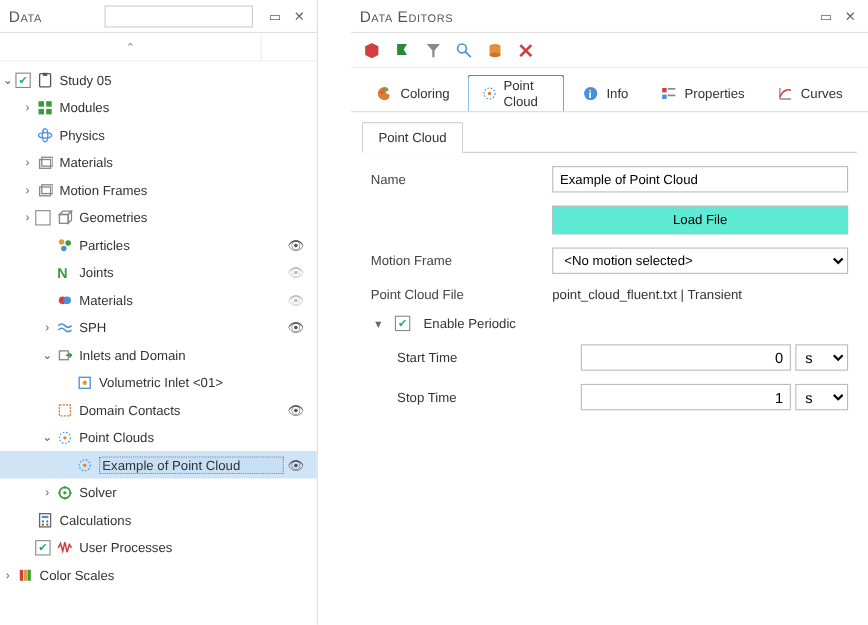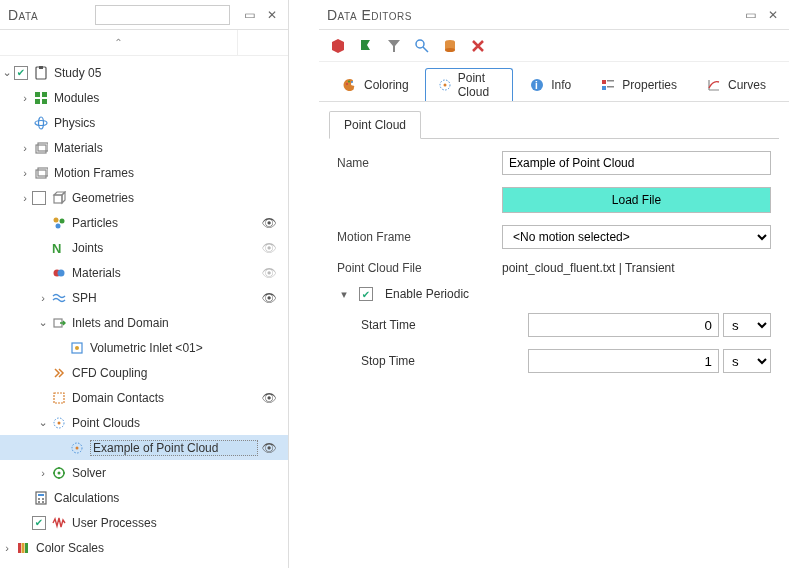--- a/index.html
+++ b/index.html
@@ -232,31 +232,20 @@
         <span class="tree-expander"></span>
       <span class="tree-icon">
           <svg width="14" height="14">
             <rect x="2" y="2" width="10" height="10" fill="none" stroke="#4a90d9" stroke-width="1.2"></rect>
             <circle cx="7" cy="7" r="2" fill="#d8a030"></circle>
           </svg>
         </span>
       <span class="tree-label">Volumetric Inlet &lt;01&gt;</span>
     </div>
 
-    <div class="tree-row">
-      <span class="tree-indent"></span>
-        <span class="tree-indent"></span>
-        <span class="tree-expander"></span>
-      <span class="tree-icon">
-          <svg width="14" height="14">
-            <path d="M3 3 L7 7 L3 11 M7 3 L11 7 L7 11" fill="none" stroke="#d88030" stroke-width="1.5"></path>
-          </svg>
-        </span>
-      <span class="tree-label">CFD Coupling</span>
-    </div>
 
     <div class="tree-row">
       <span class="tree-indent"></span>
         <span class="tree-indent"></span>
         <span class="tree-expander"></span>
       <span class="tree-icon">
           <svg width="14" height="14">
             <rect x="2" y="2" width="10" height="10" fill="none" stroke="#d88030" stroke-width="1.2" stroke-dasharray="2 1"></rect>
           </svg>
         </span>

